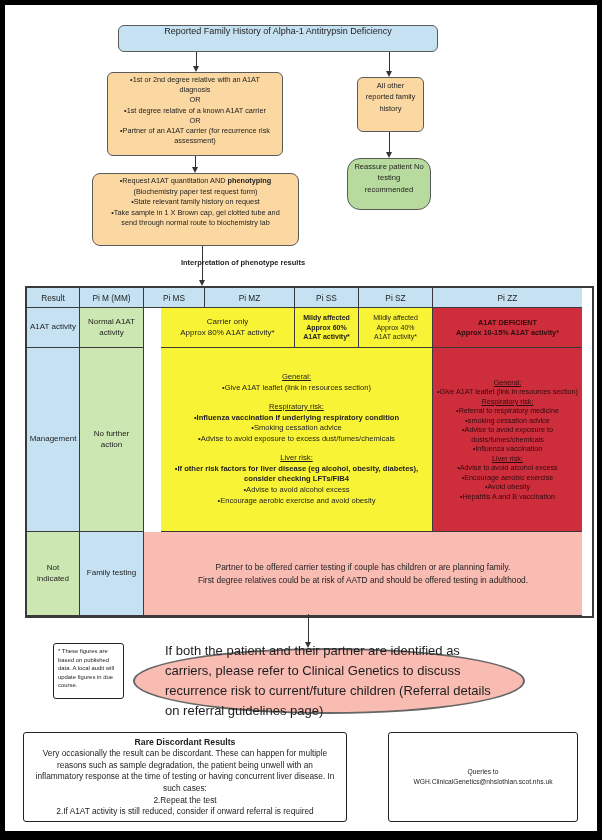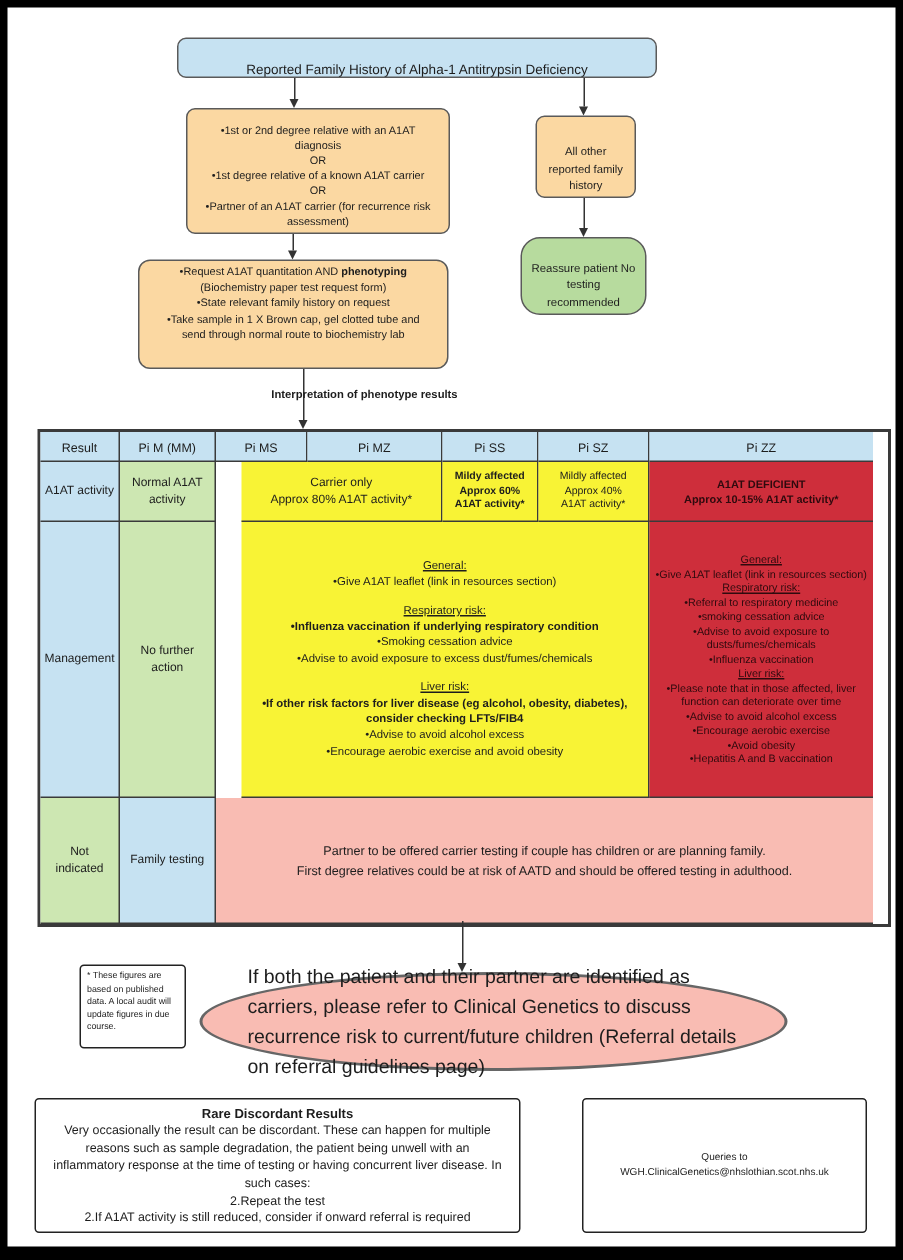--- a/index.html
+++ b/index.html
@@ -7,37 +7,37 @@
     --yellow:#f8f335; --red:#ce2e3b; --pink:#f9bcb3; --ink:#1d1d1d; --line:#3a3a3a;
   }
   html,body{margin:0;padding:0;background:#888;}
   .page{
     position:relative; width:602px; height:840px; background:#fff;
     box-sizing:border-box; border:5px solid #000; border-bottom-width:9px;
     font-family:"Liberation Sans", sans-serif; color:var(--ink); overflow:hidden;
   }
   .box{
     position:absolute; box-sizing:border-box; border:1.5px solid #5a5a5a; border-radius:6px;
-    display:flex; flex-direction:column; align-items:center; justify-content:flex-end;
+    display:flex; flex-direction:column; align-items:center; justify-content:flex-start;
     text-align:center;
   }
   .b{font-weight:bold;}
   .u{text-decoration:underline;}
   .spacer{height:8px;}
   
   .arr{position:absolute; width:1.3px; background:#333;}
   .arr::after{
     content:''; position:absolute; bottom:-6px; left:-3.2px;
     border:3.8px solid transparent; border-top:6px solid #333; border-bottom:none;
   }
   
   .title-box{left:113px; top:20px; width:320px; height:27px; background:var(--blue); font-size:9px;}
-  .criteria-box{left:119px; top:67px; width:176px; height:84px; background:var(--orange); font-size:7.3px; line-height:1.4; padding:2px 8px;}
+  .criteria-box{left:102px; top:67px; width:176px; height:84px; background:var(--orange); font-size:7.3px; line-height:1.4; padding:2px 8px;}
   .other-box{left:352px; top:72px; width:67px; height:55px; background:var(--orange); font-size:7.5px; line-height:1.5; padding:2px 4px;}
-  .request-box{left:87px; top:168px; width:207px; height:73px; background:var(--orange); border-radius:8px; font-size:7.3px; line-height:1.45; padding:16px 10px;}
+  .request-box{left:87px; top:168px; width:207px; height:73px; background:var(--orange); border-radius:8px; font-size:7.3px; line-height:1.45; padding:2px 10px;}
   .reassure-box{left:342px; top:153px; width:84px; height:52px; background:var(--green-box); border-radius:13px; font-size:7.6px; line-height:1.5; padding:2px 6px;}
   .interp-label{position:absolute; left:138px; top:253px; width:200px; text-align:center; font-size:7.5px; font-weight:bold;}
   
   .ptable{
     position:absolute; left:20px; top:281px; width:565px;
     display:grid; border:2px solid var(--line);
     grid-template-columns:53px 64px 61px 90px 64px 74px 149px;
     grid-template-rows:20px 40px 184px 84px;
   }
   .tcell{
@@ -170,21 +170,20 @@
       </div>
     <div class="tcell c-red last-col">
         <div class="u">General:</div>
         <div>•Give A1AT leaflet (link in resources section)</div>
         <div class="u">Respiratory risk:</div>
         <div>•Referral to respiratory medicine</div>
         <div>•smoking cessation advice</div>
         <div>•Advise to avoid exposure to dusts/fumes/chemicals</div>
         <div>•Influenza vaccination</div>
         <div class="u">Liver risk:</div>
-        <div>•Please note that in those affected, liver function can deteriorate over time</div>
         <div>•Advise to avoid alcohol excess</div>
         <div>•Encourage aerobic exercise</div>
         <div>•Avoid obesity</div>
         <div>•Hepatitis A and B vaccination</div>
       </div>
 
     <div class="tcell c-green">Not indicated</div>
     <div class="tcell c-blue">Family testing</div>
     <div class="tcell c-pink last-col" style="grid-column:3 / 8;">
         <div>Partner to be offered carrier testing if couple has children or are planning family.</div>

